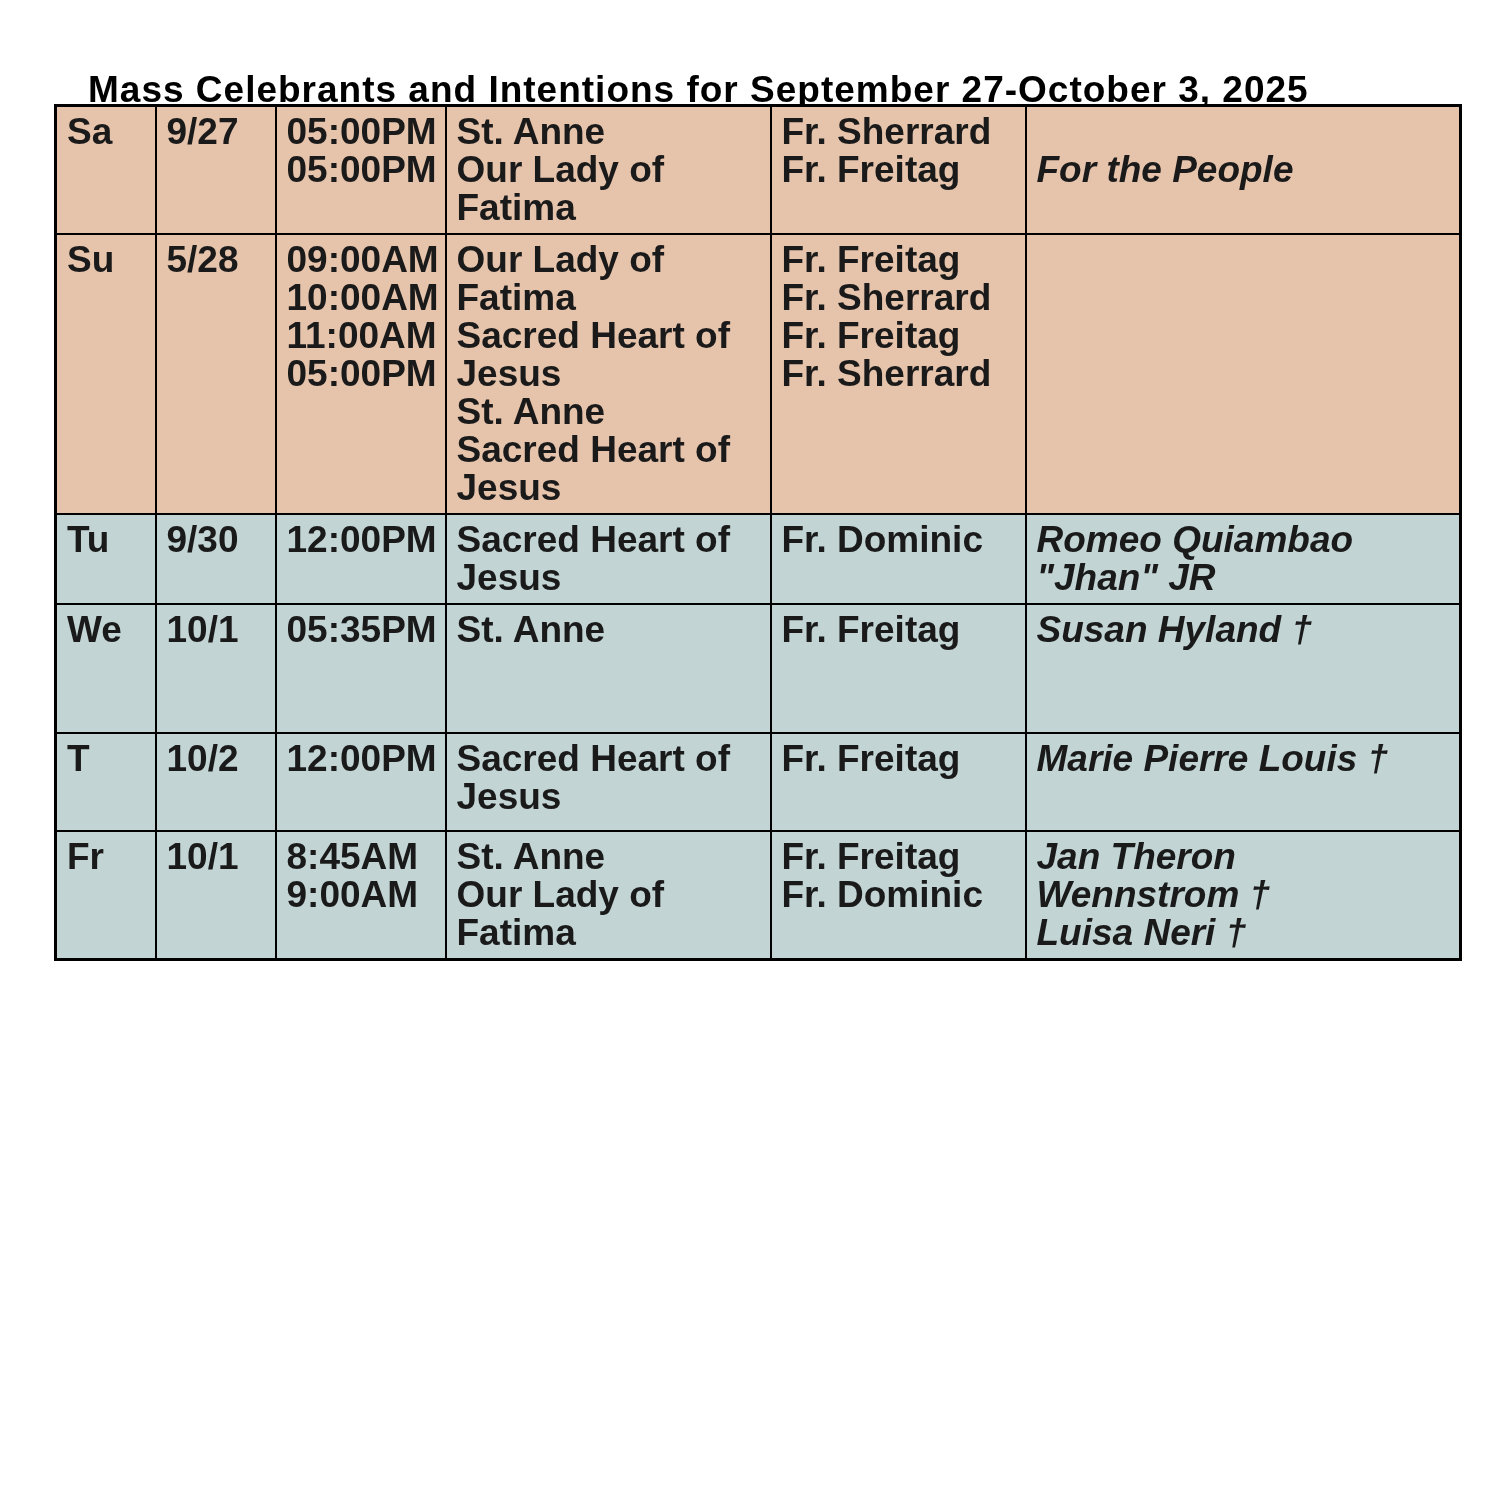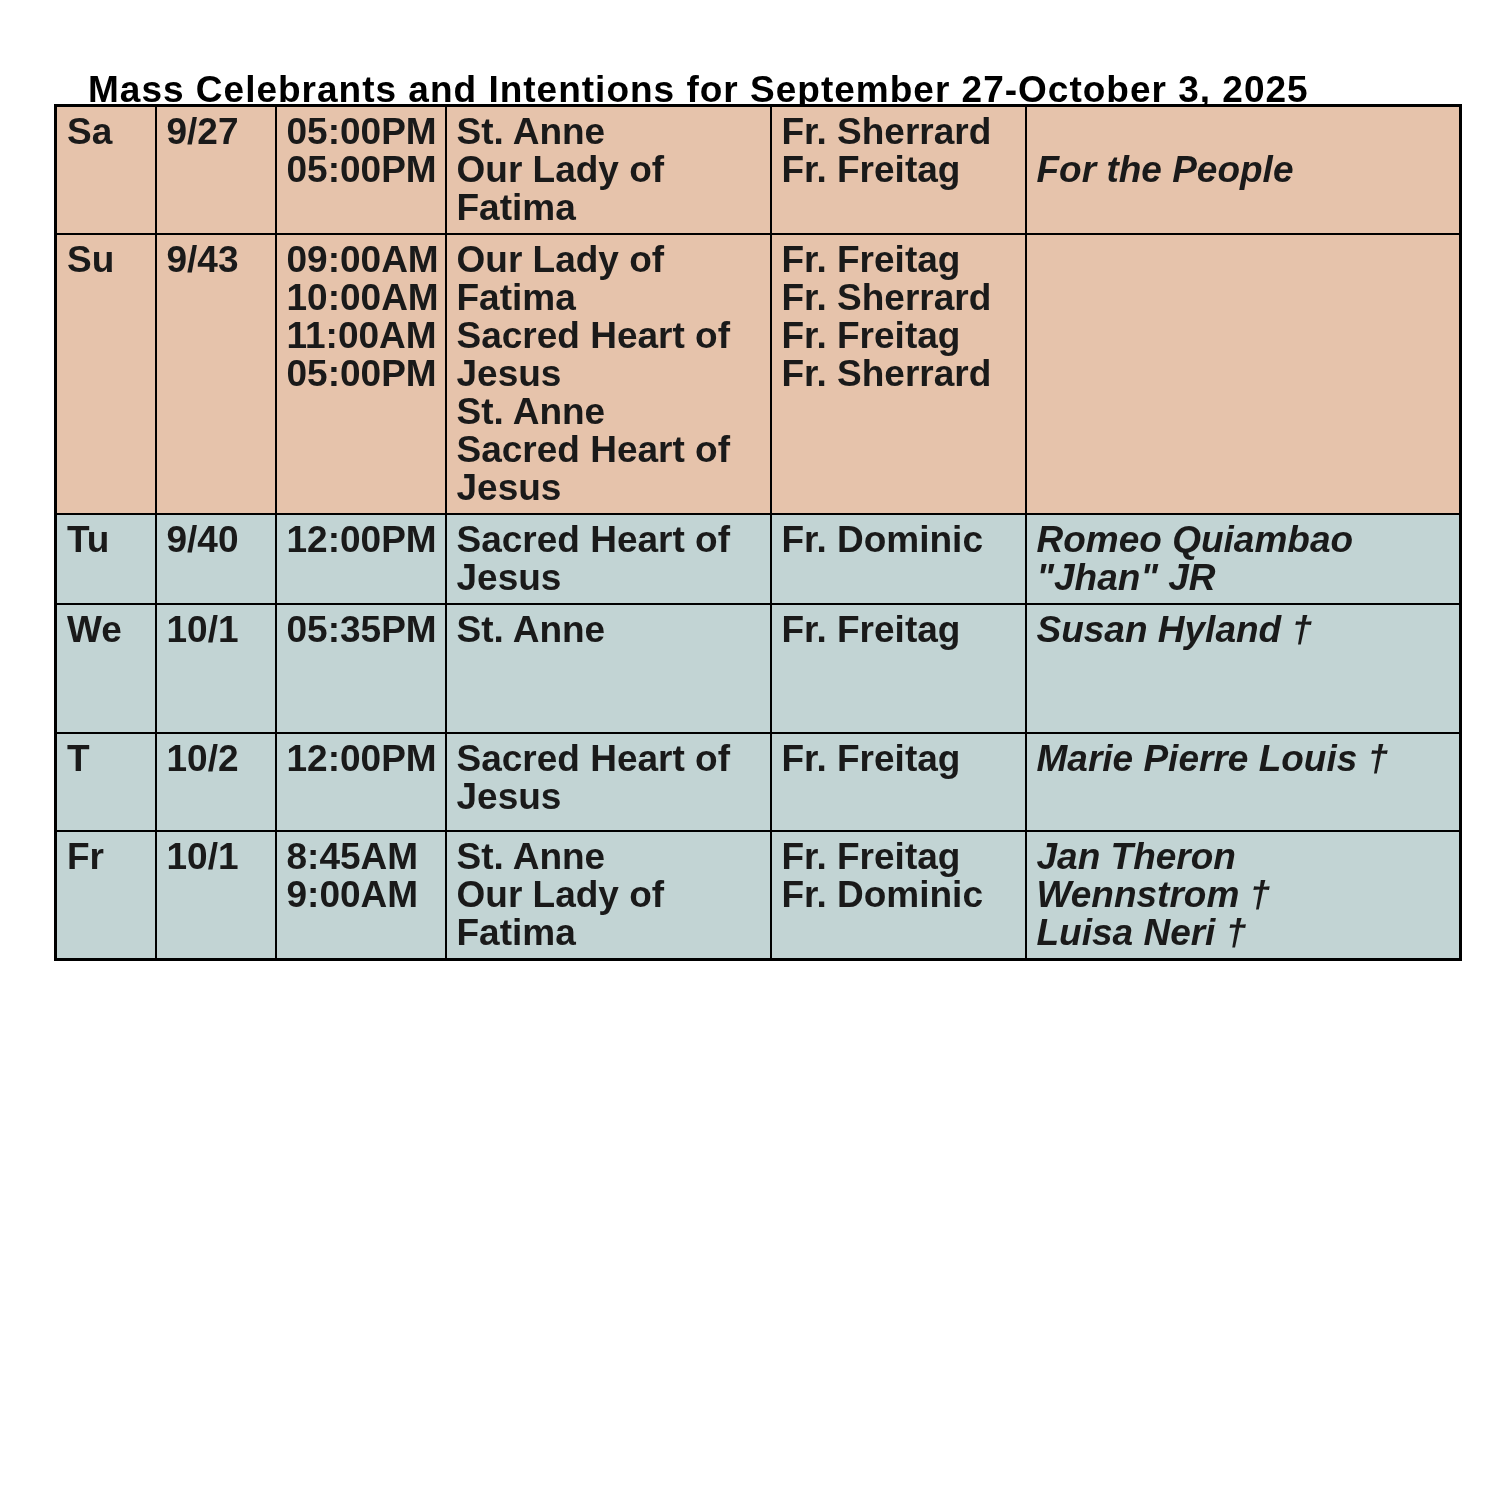--- a/index.html
+++ b/index.html
@@ -72,38 +72,38 @@
 05:00PM</td>
         <td>St. Anne
 Our Lady of Fatima</td>
         <td>Fr. Sherrard
 Fr. Freitag</td>
         <td class="intention">
 For the People</td>
       </tr>
       <tr class="weekend" style="height:151px">
         <td>Su</td>
-        <td>9/43</td>
+        <td>5/28</td>
         <td>09:00AM
 10:00AM
 11:00AM
 05:00PM</td>
         <td>Our Lady of Fatima
 Sacred Heart of Jesus
 St. Anne
 Sacred Heart of Jesus</td>
         <td>Fr. Freitag
 Fr. Sherrard
 Fr. Freitag
 Fr. Sherrard</td>
         <td class="intention"></td>
       </tr>
       <tr class="weekday" style="height:84px">
         <td>Tu</td>
-        <td>9/40</td>
+        <td>9/30</td>
         <td>12:00PM</td>
         <td>Sacred Heart of Jesus</td>
         <td>Fr. Dominic</td>
         <td class="intention">Romeo Quiambao "Jhan" JR</td>
       </tr>
       <tr class="weekday" style="height:129px">
         <td>We</td>
         <td>10/1</td>
         <td>05:35PM</td>
         <td>St. Anne</td>

